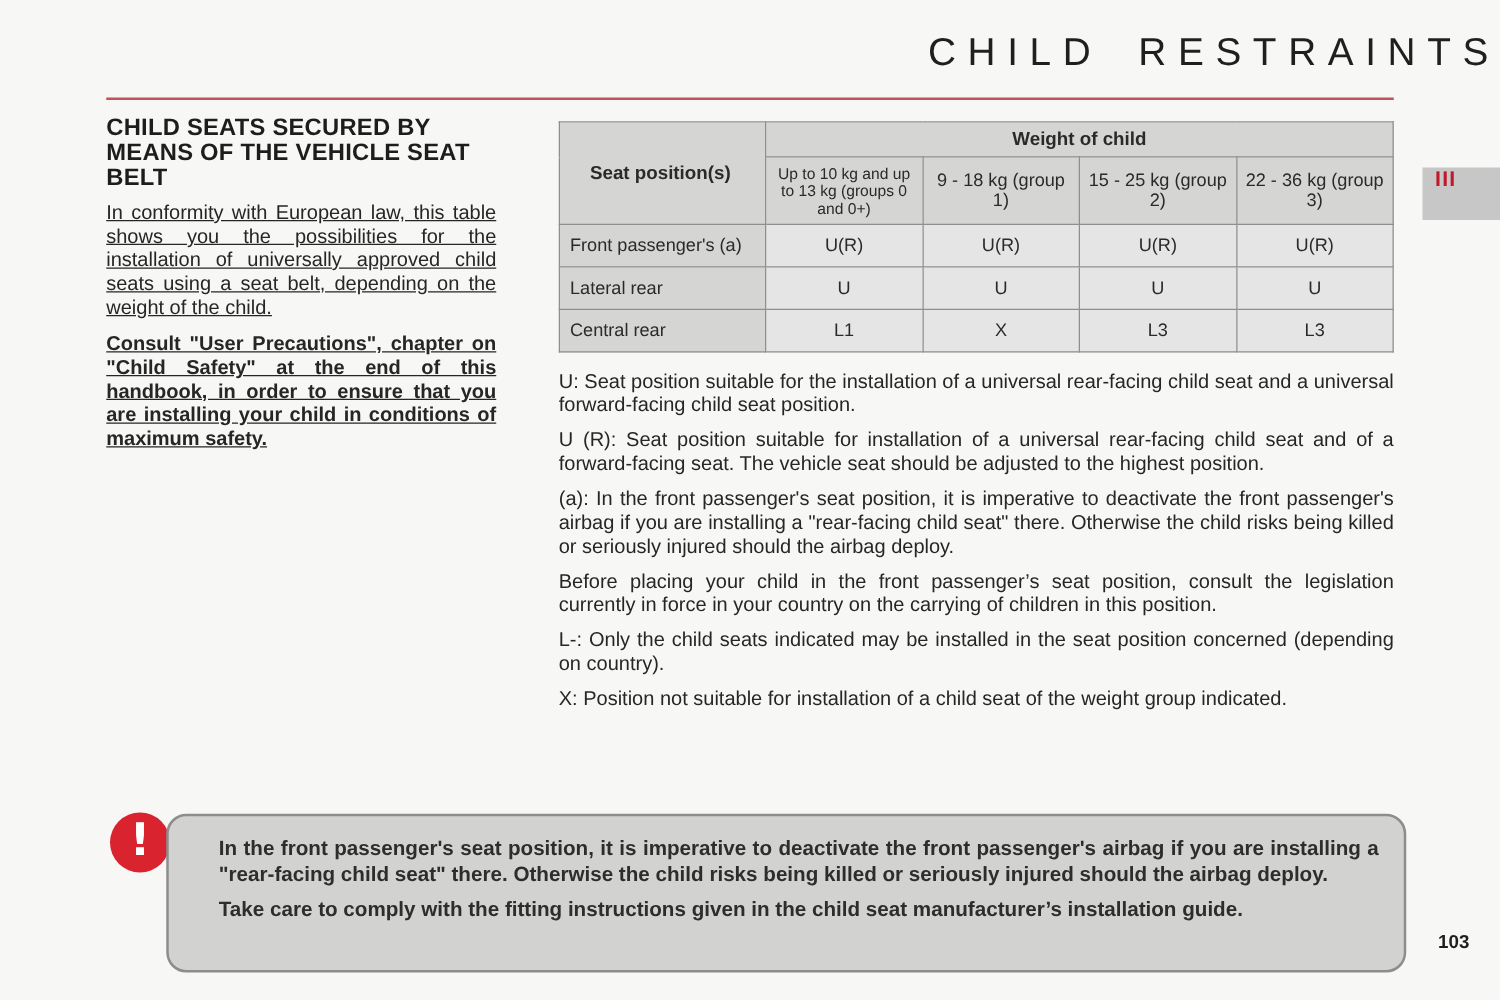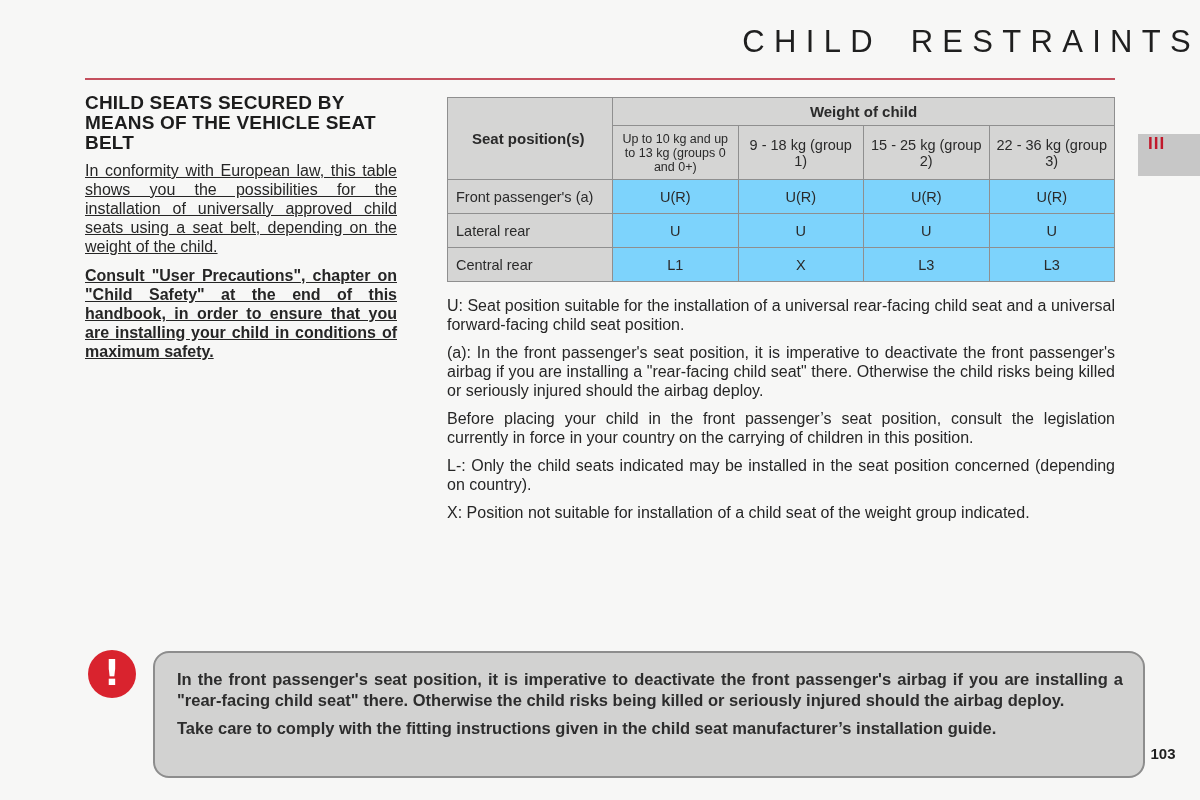--- a/index.html
+++ b/index.html
@@ -64,21 +64,21 @@
   table.seats{
     border-collapse:collapse;
     width:668px;
     table-layout:fixed;
   }
   table.seats th, table.seats td{
     border:1px solid #8f8f8f;
     box-sizing:border-box;
   }
   .cell-gray{background:#d5d5d4;}
-  .cell-light{background:#7dd3fc;margin-top:12px;}
+  .cell-light{background:#e5e5e5;margin-top:12px;}
   th.corner{
     width:165px;
     text-align:left;padding-left:24px;
     font-size:15px;font-weight:700;color:#2a2a2a;
   }
   th.group{
     height:28px;
     font-size:15px;font-weight:700;color:#2a2a2a;
     text-align:center;
   }
@@ -109,26 +109,26 @@
     width:48px;height:48px;border-radius:50%;
     background:#d9232e;
     display:flex;align-items:center;justify-content:center;
   }
   .warning-icon .bang{
     color:#ffffff;font-weight:700;font-size:36px;line-height:1;
     transform:translateY(-1px);
     font-family:"DejaVu Sans", sans-serif;
   }
   .warning-box{
-    position:absolute;left:153px;top:651px;width:992px;height:127px;
+    position:absolute;left:133px;top:651px;width:992px;height:127px;
     box-sizing:border-box;
     background:#d2d2d1;
     border:2px solid #8d8d8d;
     border-radius:16px;
-    padding:16px 20px 0 22px;
+    padding:16px 20px 0 40px;
   }
   .warning-box p{
     margin:0 0 7px 0;
     font-size:16.5px;line-height:21px;
     font-weight:700;color:#2d2d2d;
     text-align:justify;
   }
 
   .pagenum{
     position:absolute;left:1138px;top:745px;width:50px;
@@ -186,20 +186,21 @@
         <td class="val cell-light">L1</td>
         <td class="val cell-light">X</td>
         <td class="val cell-light">L3</td>
         <td class="val cell-light">L3</td>
       </tr>
     </tbody>
       </table>
 
     <div class="legend">
       <p>U: Seat position suitable for the installation of a universal rear-facing child seat and a universal forward-facing child seat position.</p>
+      <p>U (R): Seat position suitable for installation of a universal rear-facing child seat and of a forward-facing seat. The vehicle seat should be adjusted to the highest position.</p>
       <p>(a): In the front passenger's seat position, it is imperative to deactivate the front passenger's airbag if you are installing a "rear-facing child seat" there. Otherwise the child risks being killed or seriously injured should the airbag deploy.</p>
       <p>Before placing your child in the front passenger’s seat position, consult the legislation currently in force in your country on the carrying of children in this position.</p>
       <p>L-: Only the child seats indicated may be installed in the seat position concerned (depending on country).</p>
       <p>X: Position not suitable for installation of a child seat of the weight group indicated.</p>
     </div>
   </div>
 
   <div class="warning-icon">
     <span class="bang">!</span>
   </div>

